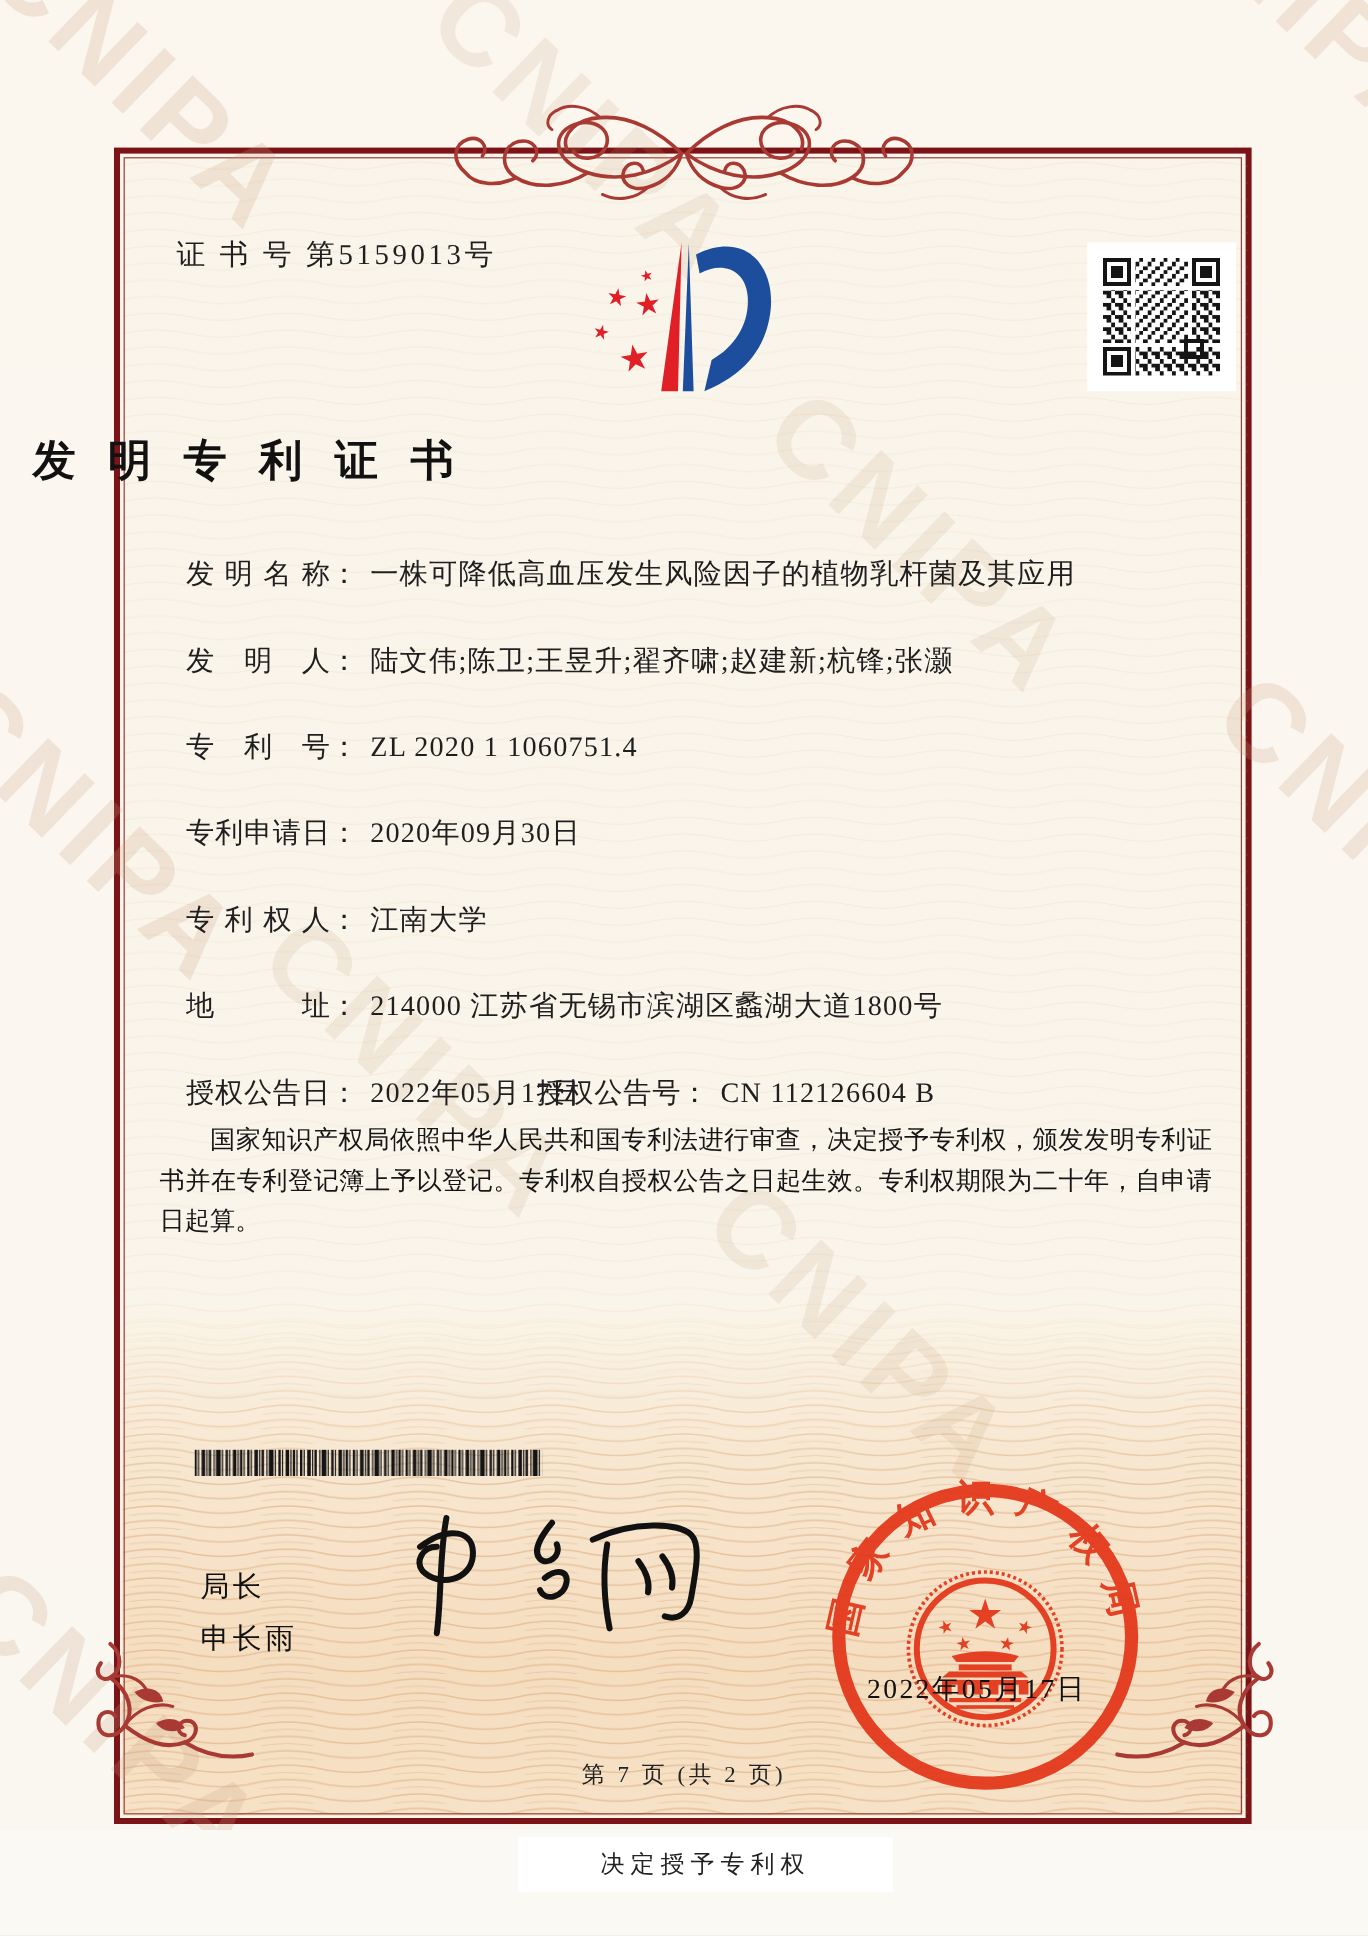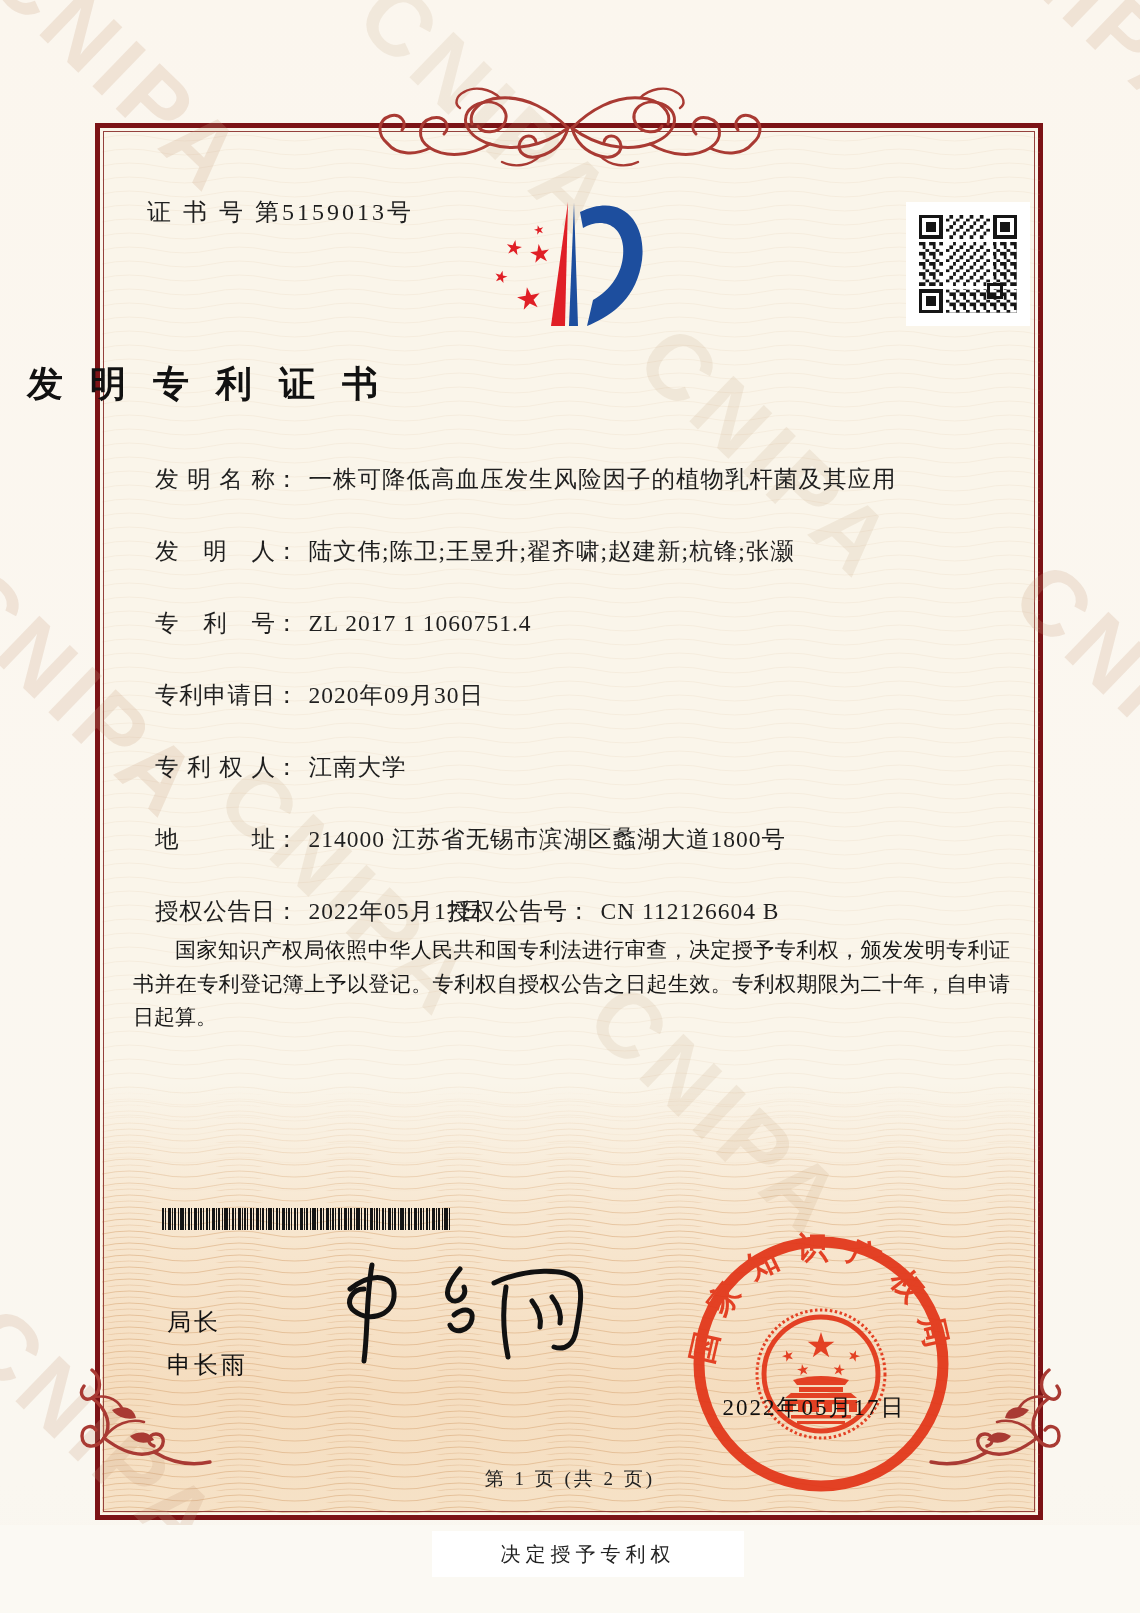--- a/index.html
+++ b/index.html
@@ -205,21 +205,21 @@
   <div class="title">发明专利证书</div>
 
   <div class="fields">
     <div class="frow">
       <span class="fl">发明名称</span><span class="colon">：</span><span class="fv">一株可降低高血压发生风险因子的植物乳杆菌及其应用</span>
     </div>
     <div class="frow">
       <span class="fl">发明人</span><span class="colon">：</span><span class="fv">陆文伟;陈卫;王昱升;翟齐啸;赵建新;杭锋;张灏</span>
     </div>
     <div class="frow">
-      <span class="fl">专利号</span><span class="colon">：</span><span class="fv">ZL 2017 1 1060751.4</span>
+      <span class="fl">专利号</span><span class="colon">：</span><span class="fv">ZL 2020 1 1060751.4</span>
     </div>
     <div class="frow">
       <span class="fl">专利申请日</span><span class="colon">：</span><span class="fv">2020年09月30日</span>
     </div>
     <div class="frow">
       <span class="fl">专利权人</span><span class="colon">：</span><span class="fv">江南大学</span>
     </div>
     <div class="frow">
       <span class="fl">地址</span><span class="colon">：</span><span class="fv">214000 江苏省无锡市滨湖区蠡湖大道1800号</span>
     </div>
@@ -299,18 +299,18 @@
           <rect x="-24" y="47" width="48" height="3"></rect>
         </g>
       </g>
     </g>
     <defs>
       <path id="st2" d="M0,-1 L0.2245,-0.309 0.951,-0.309 0.363,0.118 0.588,0.809 0,0.382 -0.588,0.809 -0.363,0.118 -0.951,-0.309 -0.2245,-0.309 Z"></path>
     </defs>
   </svg>
   <div class="seal-date">2022年05月17日</div>
 
-  <div class="page-footer">第 1 页 (共 2 页)</div>
+  <div class="page-footer">第 7 页 (共 2 页)</div>
 
   <div class="bottom-strip"></div>
   <div class="note-box">决定授予专利权</div>
 
 </div>
 
 </body></html>

